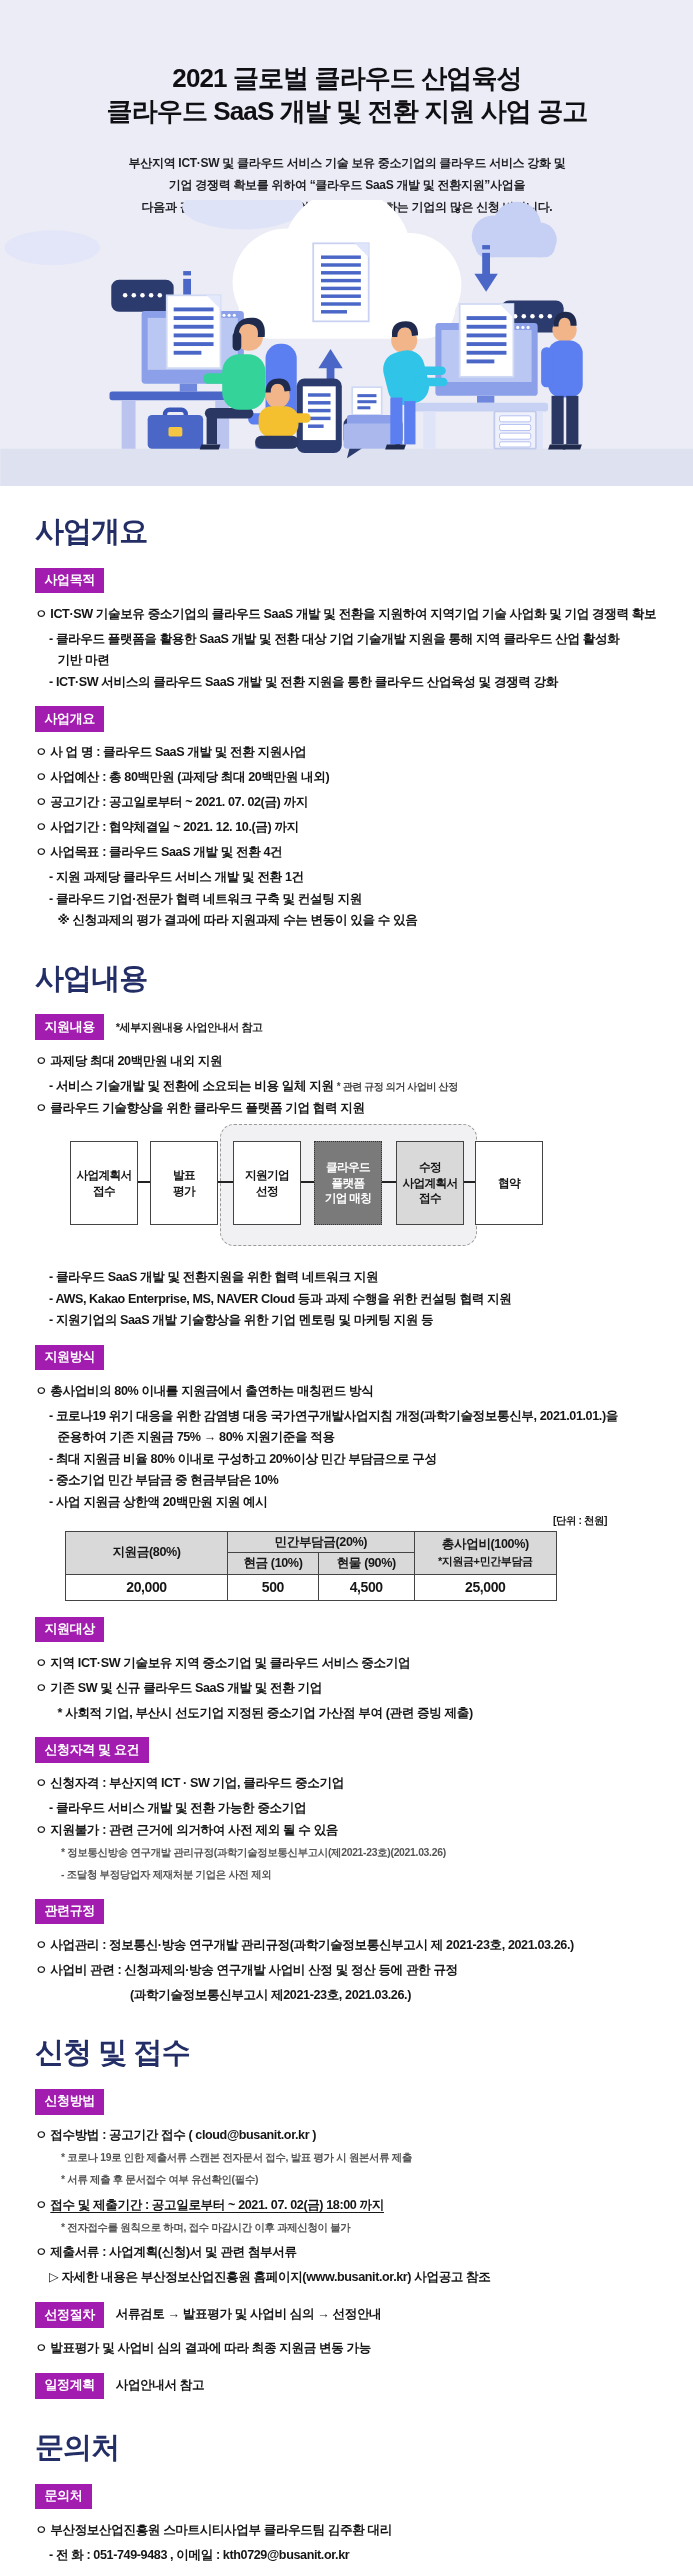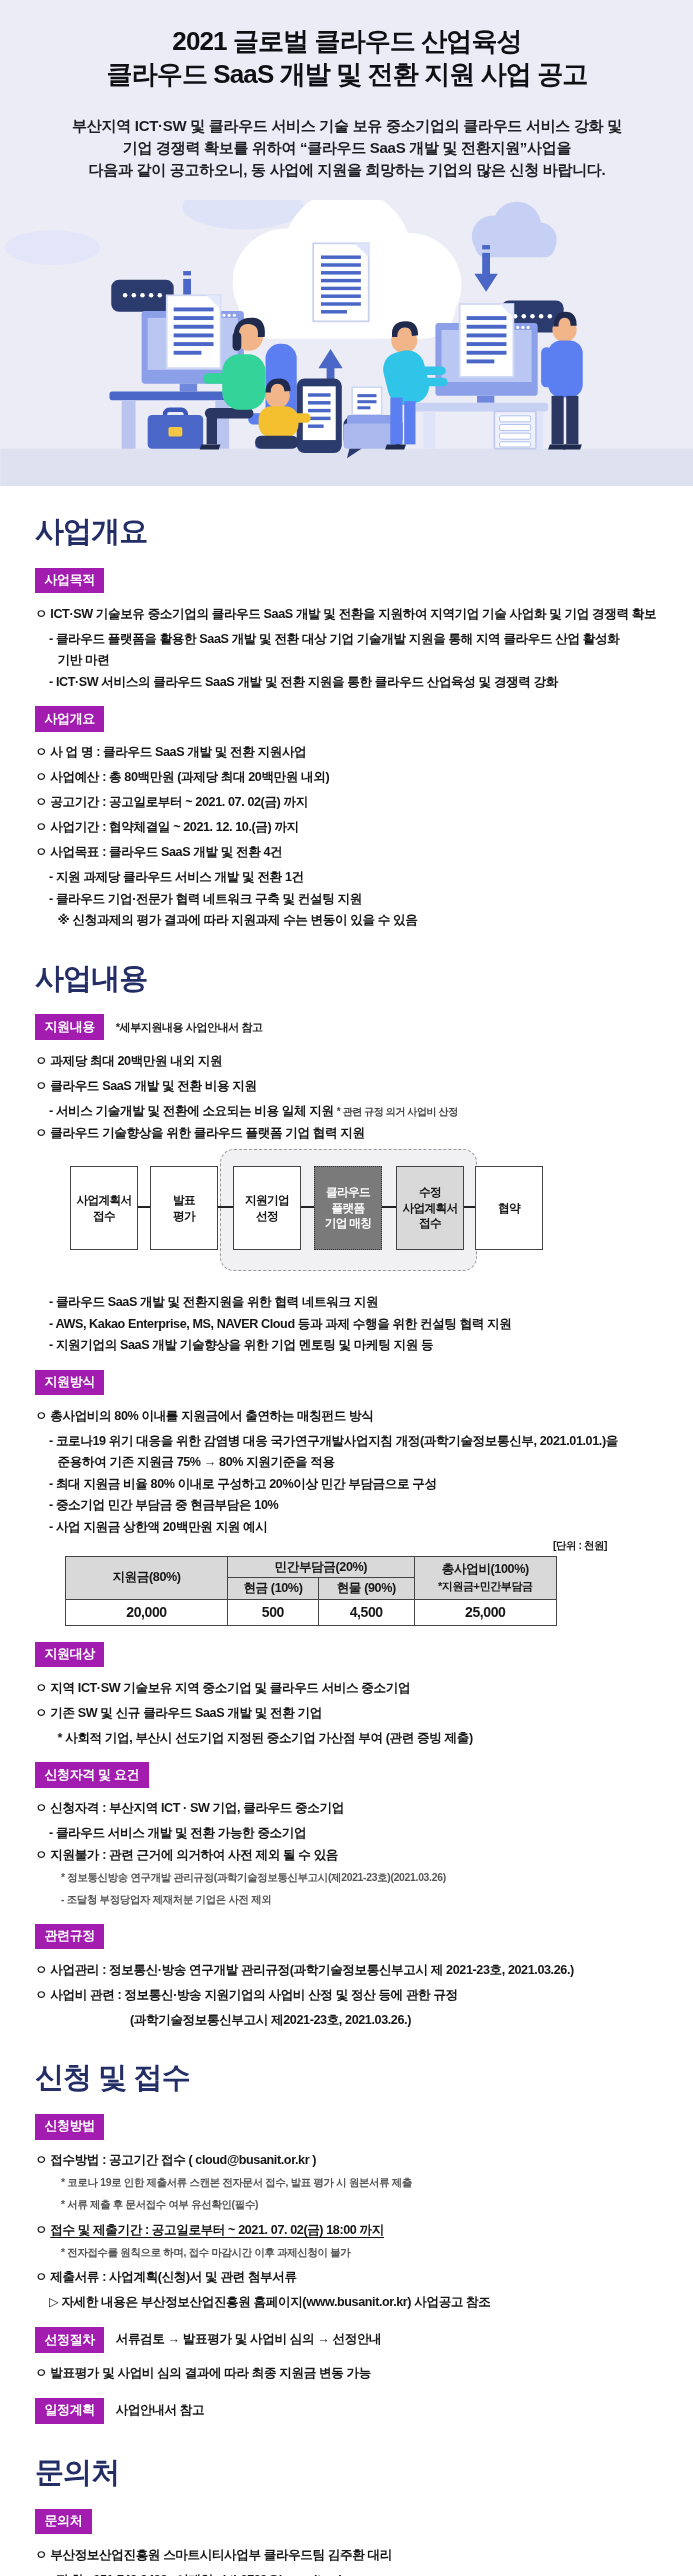--- a/index.html
+++ b/index.html
@@ -1,21 +1,21 @@
 <!DOCTYPE html>
 <html style="font-size:14px"><head>
 <meta charset="utf-8">
 <style>
   html,body{margin:0;padding:0;}
   body{width:694px;height:2576px;overflow:hidden;background:#ffffff;
        font-family:"Liberation Sans","DejaVu Sans",sans-serif;color:#161616;}
   .hero{height:486px;background:#ebecf5;position:relative;overflow:hidden;}
-  .hero-title{padding-top:25px;text-align:center;font-size:26px;line-height:33px;
+  .hero-title{padding-top:62px;text-align:center;font-size:26px;line-height:33px;
               font-weight:800;color:#101014;letter-spacing:-0.9px;}
-  .hero-intro{margin-top:24px;text-align:center;font-size:15px;line-height:22px;
+  .hero-intro{margin-top:24px;text-align:center;font-size:12px;line-height:22px;
               font-weight:700;color:#1d1d22;letter-spacing:-0.3px;}
   .hero svg{position:absolute;left:0;bottom:0;display:block;}
   main{padding:0 35px;}
   h2{font-size:29px;font-weight:800;color:#242e66;letter-spacing:-0.9px;margin:26px 0 14px;}
   h2.mt{margin-top:29.5px;}
   .lblrow{margin:15.6px 0 11.3px;display:flex;align-items:center;gap:11.3px;}
   .lbl{display:inline-block;background:#a21caf;color:#fff;font-size:13px;font-weight:700;
        padding:3.5px 9.5px 4.3px;letter-spacing:-0.4px;}
   .lbl-note{font-size:11px;font-weight:700;color:#222;letter-spacing:-0.4px;}
   .lbl-inline{font-size:12.6px;font-weight:700;color:#161616;letter-spacing:-0.4px;}
@@ -292,21 +292,20 @@
   </section>
 
   <section>
     <h2 class="mt">사업내용</h2>
 
     <div class="lblrow">
       <span class="lbl">지원내용</span>
       <span class="lbl-note">*세부지원내용 사업안내서 참고</span>
     </div>
     <div class="itm">ㅇ 과제당 최대 20백만원 내외 지원</div>
-    <div class="itm">ㅇ 클라우드 SaaS 개발 및 전환 비용 지원</div>
     <div class="itm sub">
       <span>- 서비스 기술개발 및 전환에 소요되는 비용 일체 지원</span>
       <span class="inote">* 관련 규정 의거 사업비 산정</span>
     </div>
     <div class="itm">ㅇ 클라우드 기술향상을 위한 클라우드 플랫폼 기업 협력 지원</div>
 
     <div class="flow">
       <div class="flow-wrap"></div>
       <div class="flow-line"></div>
       <div class="fbox fb1">
@@ -387,21 +386,21 @@
     <div class="itm">ㅇ 신청자격 : 부산지역 ICT · SW 기업, 클라우드 중소기업</div>
     <div class="itm sub">- 클라우드 서비스 개발 및 전환 가능한 중소기업</div>
     <div class="itm">ㅇ 지원불가 : 관련 근거에 의거하여 사전 제외 될 수 있음</div>
     <div class="note">* 정보통신방송 연구개발 관리규정(과학기술정보통신부고시(제2021-23호)(2021.03.26)</div>
     <div class="note">- 조달청 부정당업자 제재처분 기업은 사전 제외</div>
 
     <div class="lblrow">
       <span class="lbl">관련규정</span>
     </div>
     <div class="itm">ㅇ 사업관리 : 정보통신·방송 연구개발 관리규정(과학기술정보통신부고시 제 2021-23호, 2021.03.26.)</div>
-    <div class="itm">ㅇ 사업비 관련 : 정보통신·방송 지원기업의 사업비 산정 및 정산 등에 관한 규정</div>
+    <div class="itm">ㅇ 사업비 관련 : 신청과제의·방송 연구개발 사업비 산정 및 정산 등에 관한 규정</div>
     <div class="itm" style="margin-left:95px;">(과학기술정보통신부고시 제2021-23호, 2021.03.26.)</div>
   </section>
 
   <section>
     <h2 class="mt">신청 및 접수</h2>
 
     <div class="lblrow">
       <span class="lbl">신청방법</span>
     </div>
     <div class="itm">ㅇ 접수방법 : 공고기간 접수 ( cloud@busanit.or.kr )</div>

